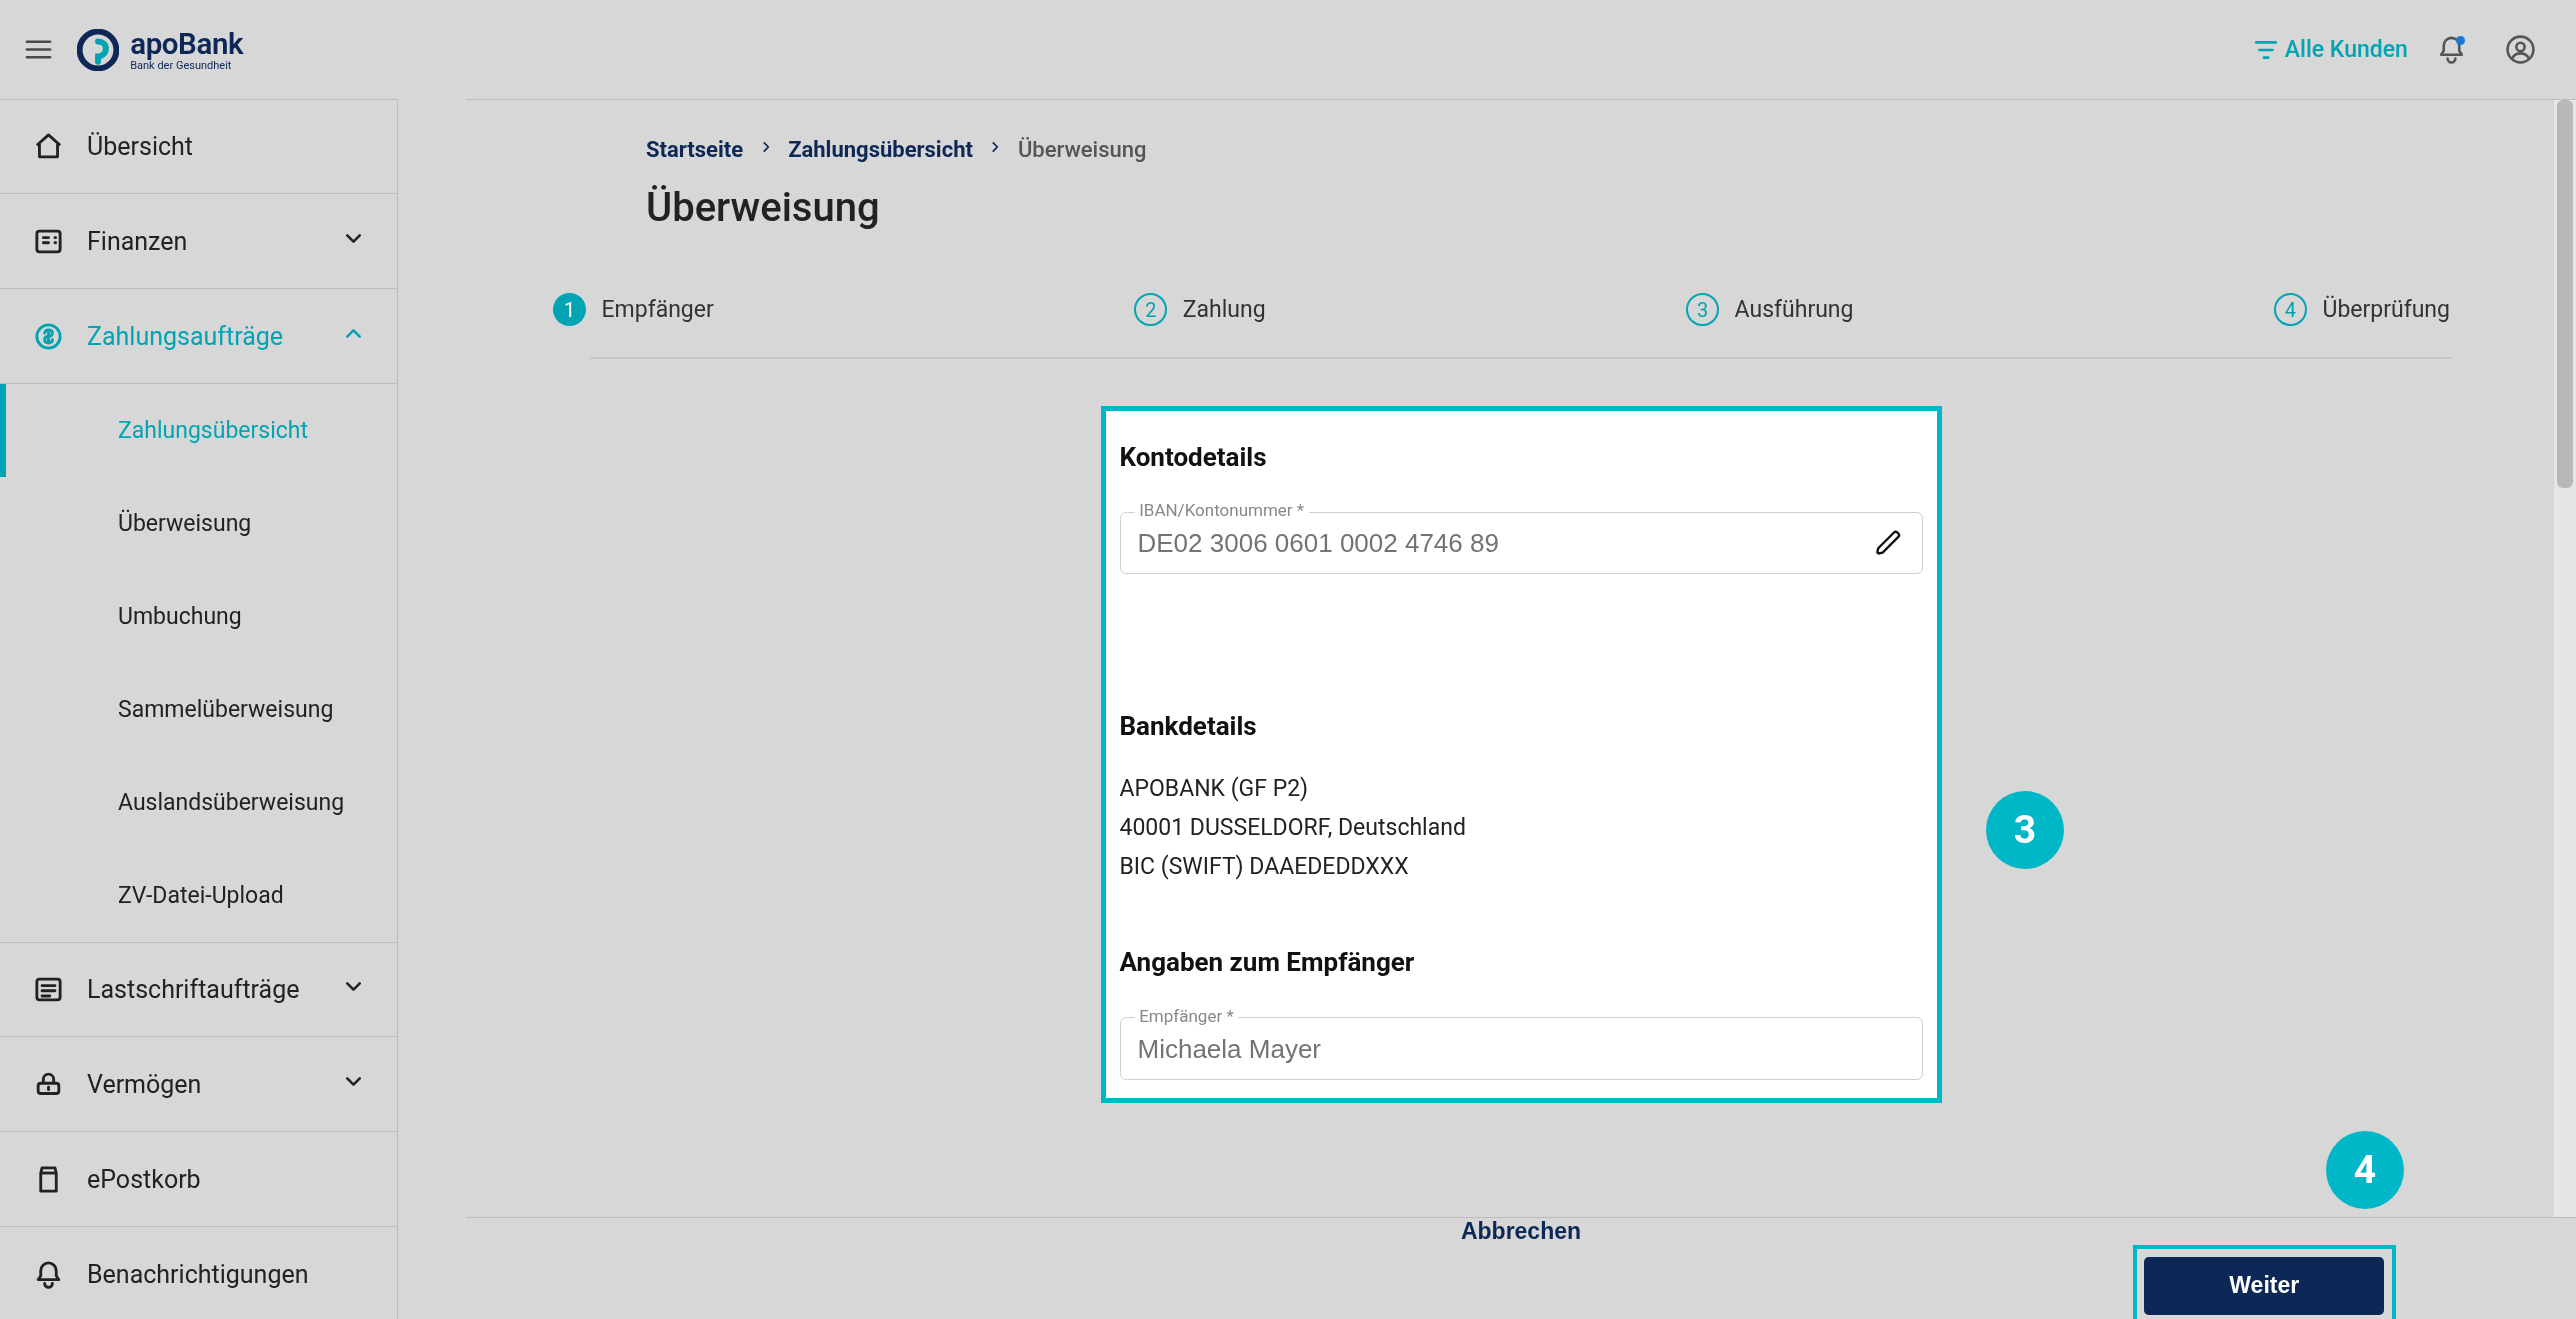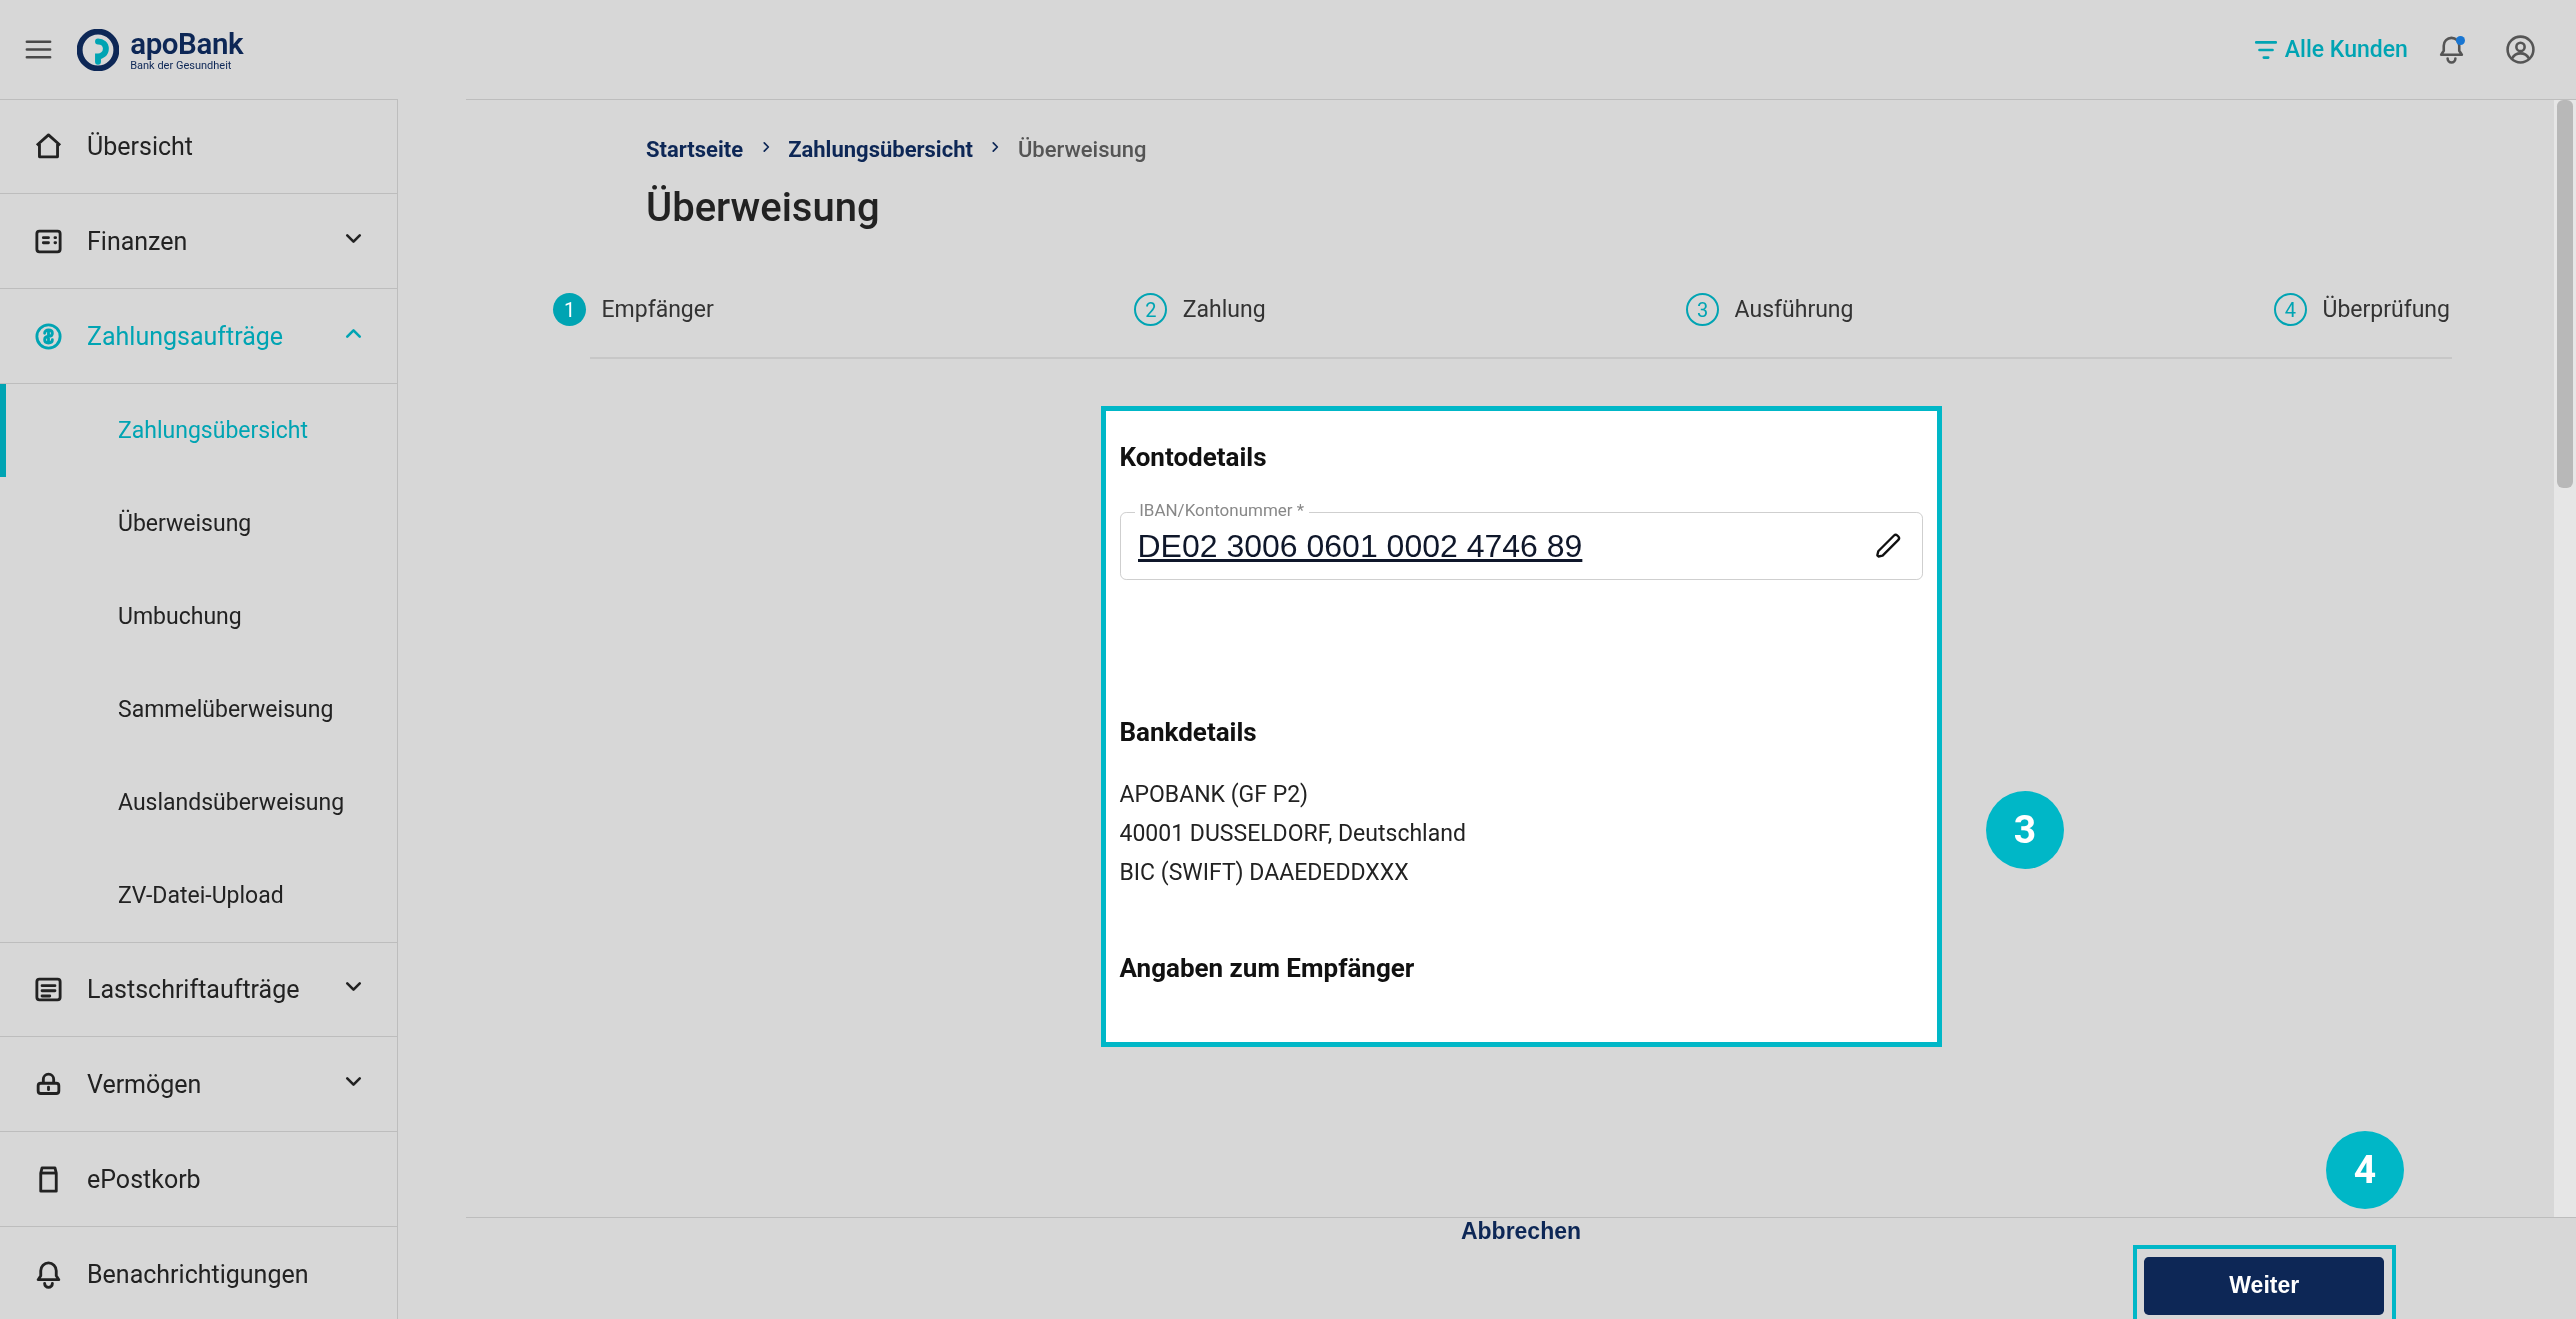--- a/index.html
+++ b/index.html
@@ -165,25 +165,24 @@
     padding: 11px 17px 14px 17px;
     position: relative;
     margin-bottom: 39px;
   }
   .field-label {
     position: absolute; top: -12.4px; left: 14px;
     background: #fff; padding: 0 4.7px;
     font-size: 17px; color: #888;
   }
   .field-value {
-    font-size: 32px; color: #0f172a;
+    font-size: 26px; color: #737373;
     border: none; outline: none; width: 92%;
     background: transparent;
     padding-top: 4.7px;
-    text-decoration: underline;
   }
   .field .edit-icon {
     position: absolute; right: 18.6px; top: 50%; transform: translateY(-50%);
     width: 28px; height: 28px; cursor: pointer; color: #111;
   }
   .field .edit-icon svg{ width:28px; height:28px; }
 
   .bank-lines { font-size: 23px; color: #222; line-height: 1.7; margin-bottom: 45px; }
 
   
@@ -415,20 +414,24 @@
         <h3 class="section-title tight">Bankdetails</h3>
         <div class="bank-lines">
           <div>APOBANK (GF P2)</div>
           <div>40001 DUSSELDORF, Deutschland</div>
           <div>BIC (SWIFT)  DAAEDEDDXXX</div>
         </div>
 
         <div style="height:15.5px"></div>
 
         <h3 class="section-title">Angaben zum Empfänger</h3>
+        <div class="field" style="margin-bottom:0">
+          <span class="field-label">Empfänger *</span>
+          <input class="field-value" value="Michaela Mayer" style="">
+        </div>
       </div>
     </div>
   </div>
 
   <div class="callout callout-3">3</div>
   <div class="callout callout-4">4</div>
 
   <div class="footer">
     <button class="btn-cancel">Abbrechen</button>
     <div class="btn-next-wrap">

